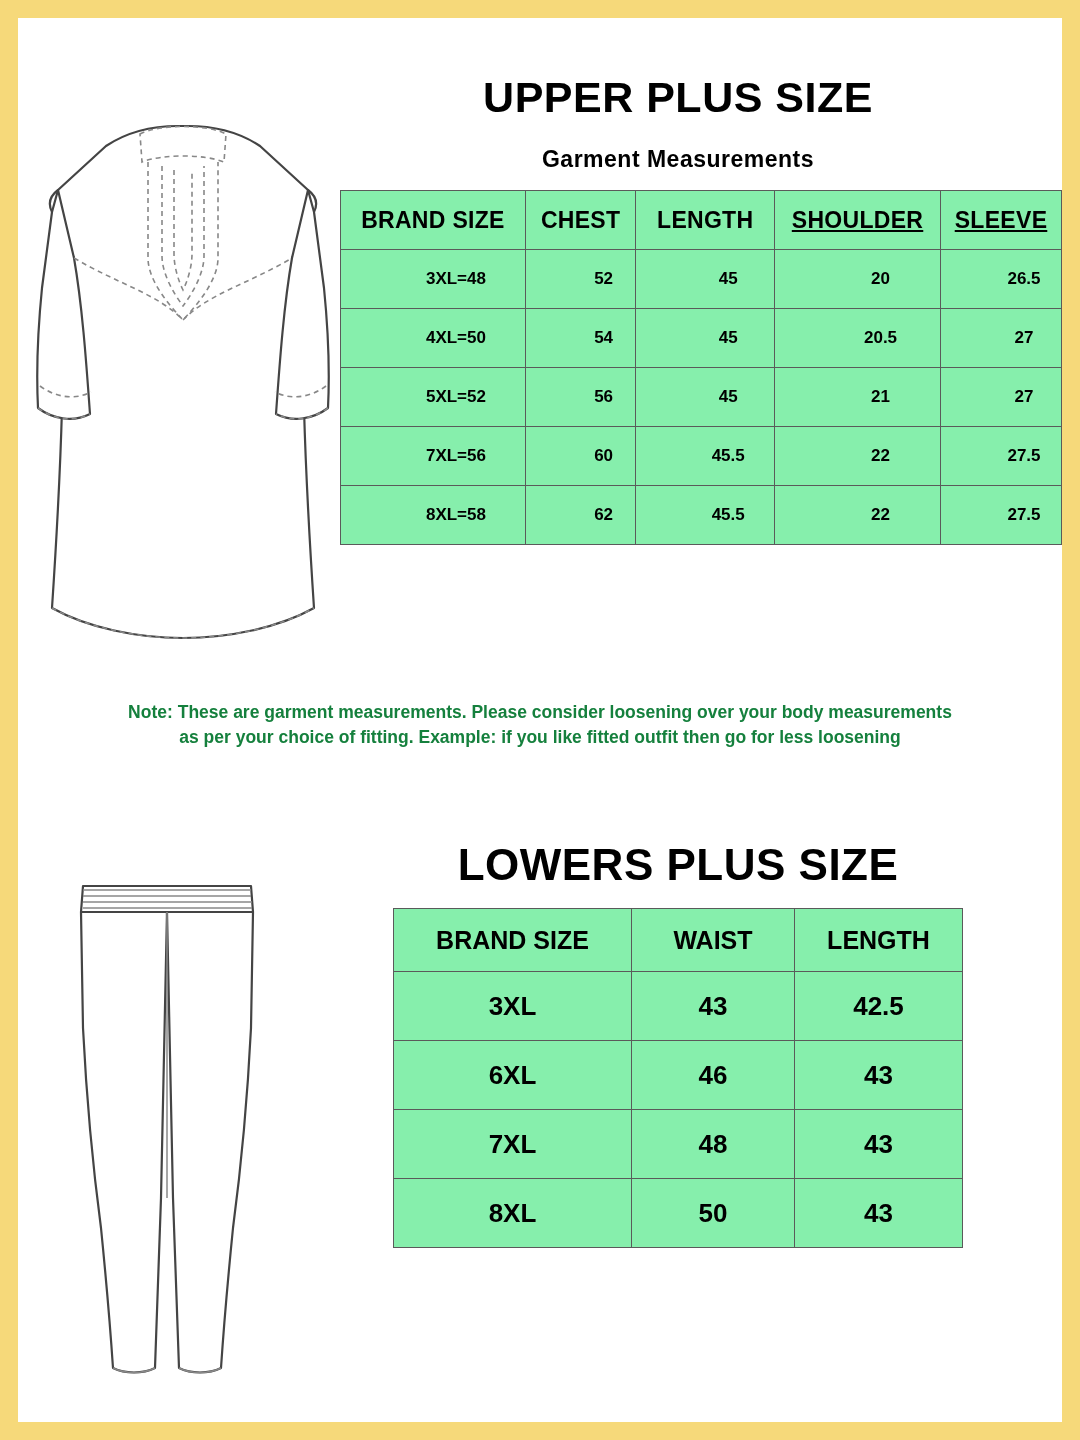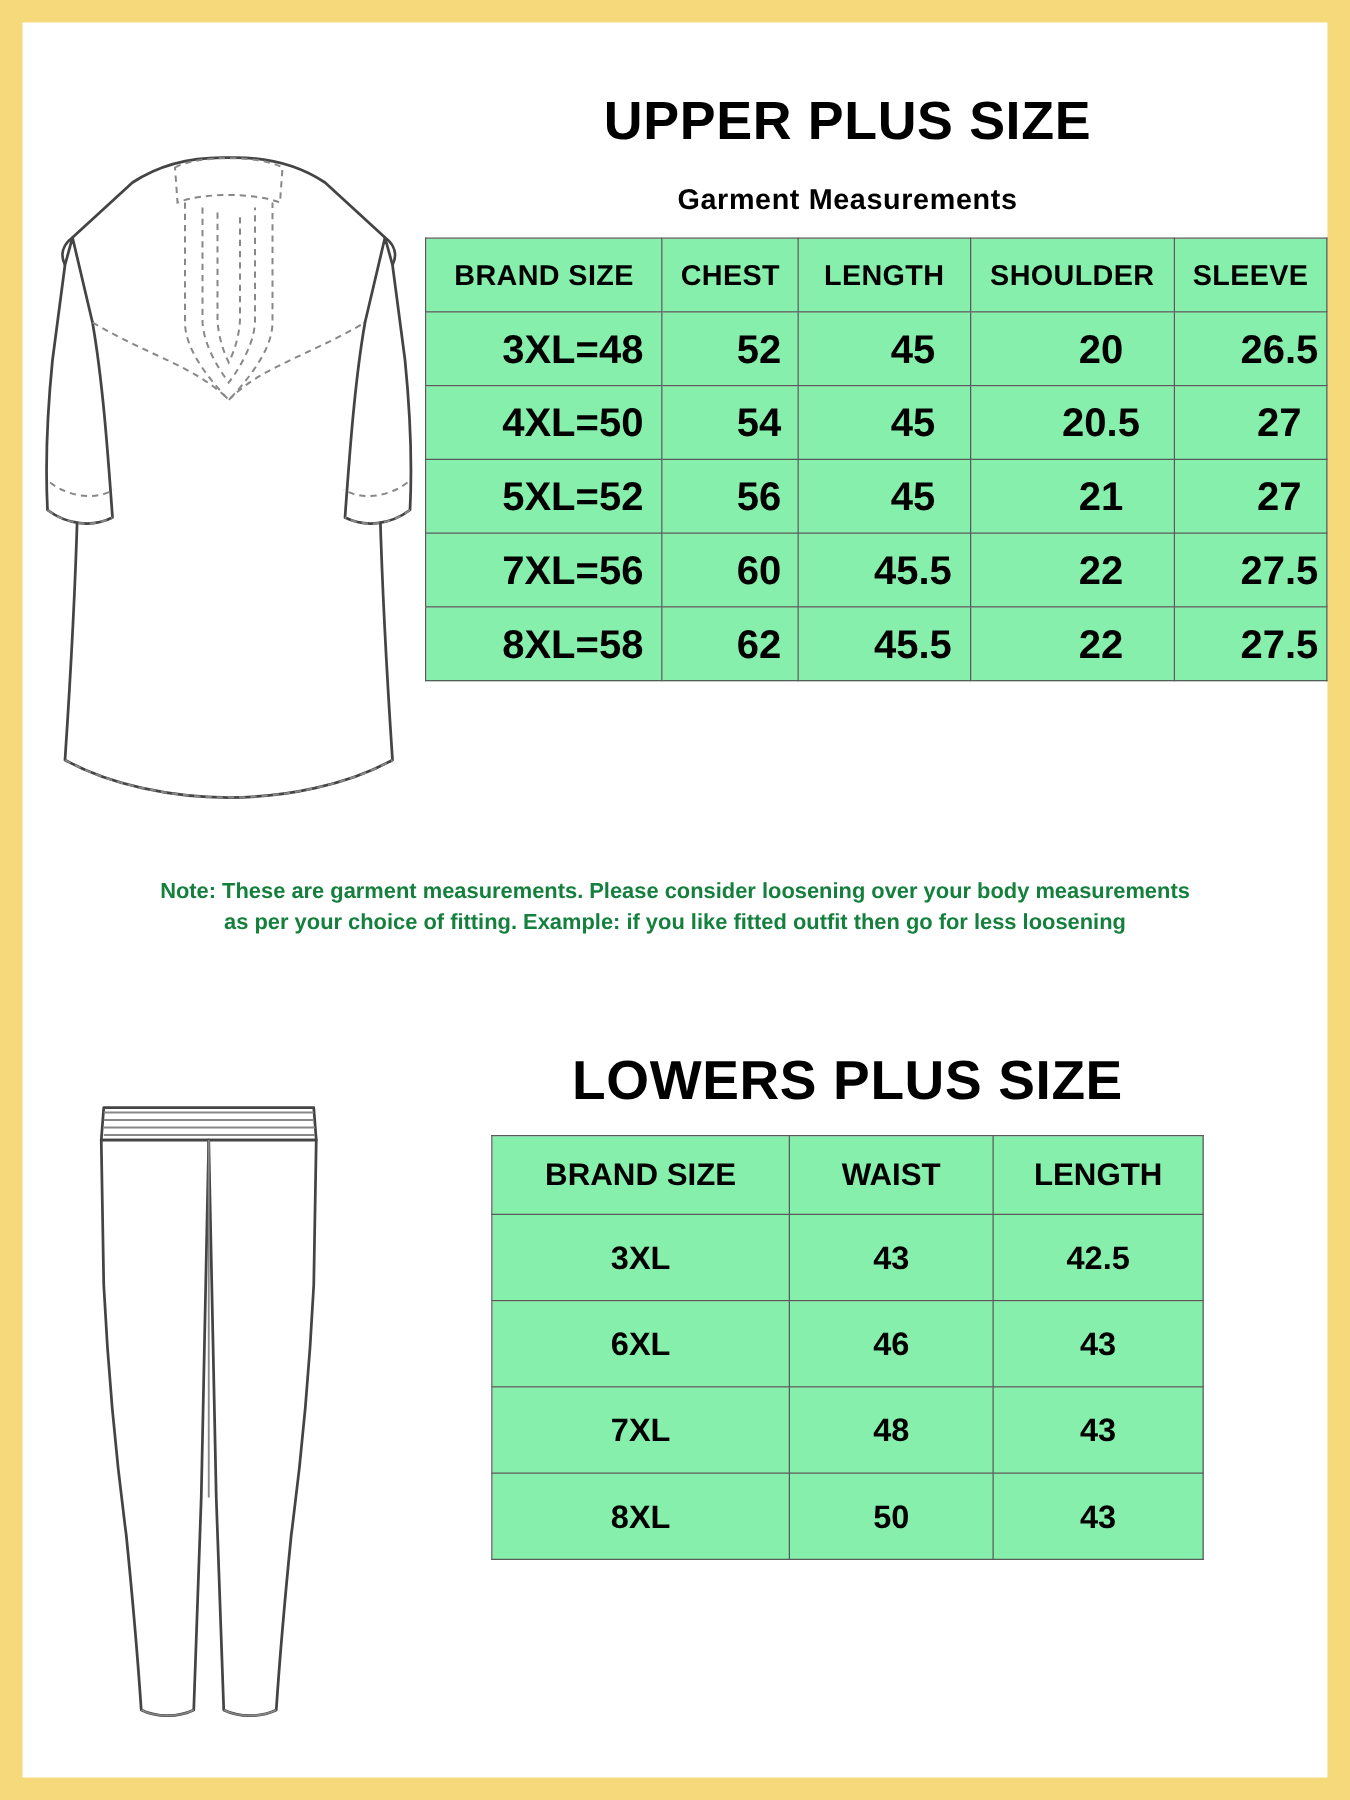--- a/index.html
+++ b/index.html
@@ -68,28 +68,28 @@
     left: 322px;
     top: 172px;
   }
   #upper-table th {
     height: 56px;
     font-size: 23px;
     letter-spacing: 0.3px;
   }
   #upper-table td {
     height: 56px;
-    font-size: 32px;
+    font-size: 17px;
     padding-left: 47px;
   }
   #upper-table .col-brand { width: 194px; }
   #upper-table .col-chest { width: 112px; }
   #upper-table .col-length { width: 142px; }
-  #upper-table .col-shoulder { width: 168px; }
-  #upper-table .col-sleeve { width: 122px; }
+  #upper-table .col-shoulder { width: 168px; text-decoration: underline; }
+  #upper-table .col-sleeve { width: 122px; text-decoration: underline; }
 
   .note {
     position: absolute;
     left: 60px;
     top: 682px;
     width: 924px;
     text-align: center;
     font-size: 17.5px;
     font-weight: bold;
     line-height: 1.45;

